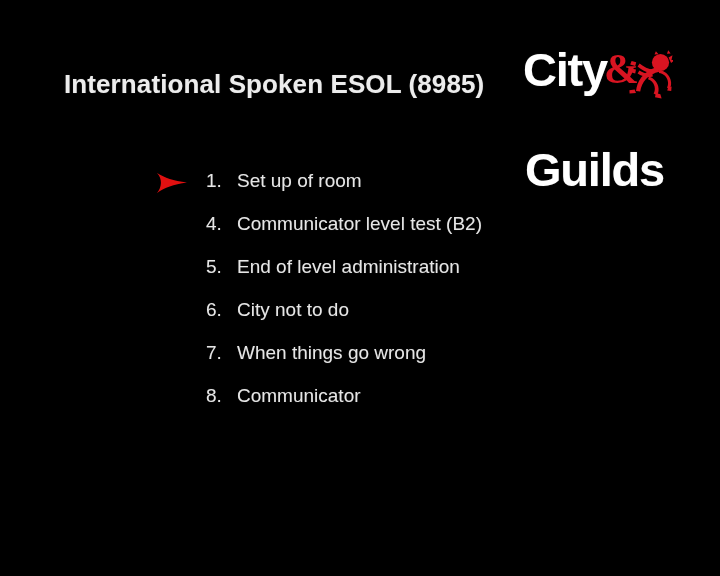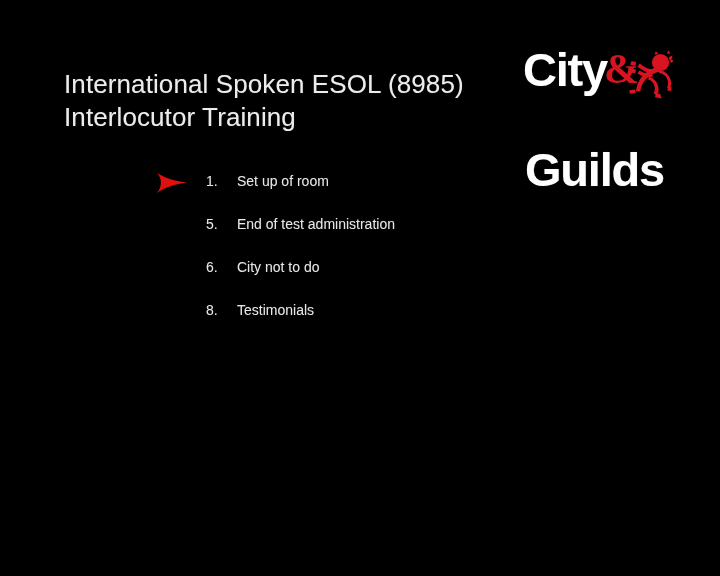--- a/index.html
+++ b/index.html
@@ -24,21 +24,21 @@
   
   #title-block {
     position: absolute;
     left: 64px;
     top: 68px;
     width: 440px;
   }
   .title-line {
     color: #ececec;
     font-size: 26px;
-    font-weight: normal;
+    font-weight: bold;
     line-height: 33px;
     letter-spacing: 0.1px;
     white-space: nowrap;
     text-shadow: 0 0 1px rgba(255,255,255,0.28);
   }
 
   
   #logo {
     position: absolute;
     left: 519px;
@@ -84,21 +84,21 @@
   #agenda {
     position: absolute;
     left: 206px;
     top: 166px;
     width: 420px;
   }
   .agenda-item {
     position: relative;
     height: 43px;
     color: #e6e6e6;
-    font-size: 14px;
+    font-size: 19px;
     line-height: 30px;
     white-space: nowrap;
     text-shadow: 0 0 1px rgba(255,255,255,0.22);
   }
   .agenda-num {
     display: inline-block;
     width: 31px;
     text-align: left;
   }
   .agenda-text {
@@ -117,21 +117,20 @@
     height: 22px;
   }
 </style>
 </head>
 <body>
 
 <div id="slide">
 
   <div id="title-block">
     <div class="title-line">International Spoken ESOL (8985)</div>
-    <div class="title-line">Interlocutor Training</div>
   </div>
 
   <div id="logo">
     <div class="logo-row">
       <span class="logo-word" id="logo-city">City</span>
       <span id="logo-amp">&amp;</span>
       <span id="logo-lion">
         <svg viewBox="0 0 46 52" width="46" height="52" aria-hidden="true">
           <g fill="#d81421">
 
@@ -184,30 +183,36 @@
       <span id="marker">
         <svg viewBox="0 0 32 22" width="32" height="22" aria-hidden="true">
           <path d="M1 1 C 9 6, 17 8.6, 31 10.6 C 17 12.8, 9 15.6, 1 21 C 6 15, 6.6 7, 1 1 Z" fill="#e01010"></path>
         </svg>
       </span>
       <span class="agenda-num">1.</span><span class="agenda-text">Set up of room</span>
     </div>
 
 
 
-
-    <div class="agenda-item">
-      <span class="agenda-num">5.</span><span class="agenda-text">End of test administration</span>
+    <div class="agenda-item">
+      <span class="agenda-num">4.</span><span class="agenda-text">Communicator level test (B2)</span>
+    </div>
+
+    <div class="agenda-item">
+      <span class="agenda-num">5.</span><span class="agenda-text">End of level administration</span>
     </div>
 
     <div class="agenda-item">
       <span class="agenda-num">6.</span><span class="agenda-text">City not to do</span>
     </div>
 
-
-    <div class="agenda-item">
-      <span class="agenda-num">8.</span><span class="agenda-text">Testimonials</span>
+    <div class="agenda-item">
+      <span class="agenda-num">7.</span><span class="agenda-text">When things go wrong</span>
+    </div>
+
+    <div class="agenda-item">
+      <span class="agenda-num">8.</span><span class="agenda-text">Communicator</span>
     </div>
 
 
   </div>
 
 </div>
 
 </body></html>

